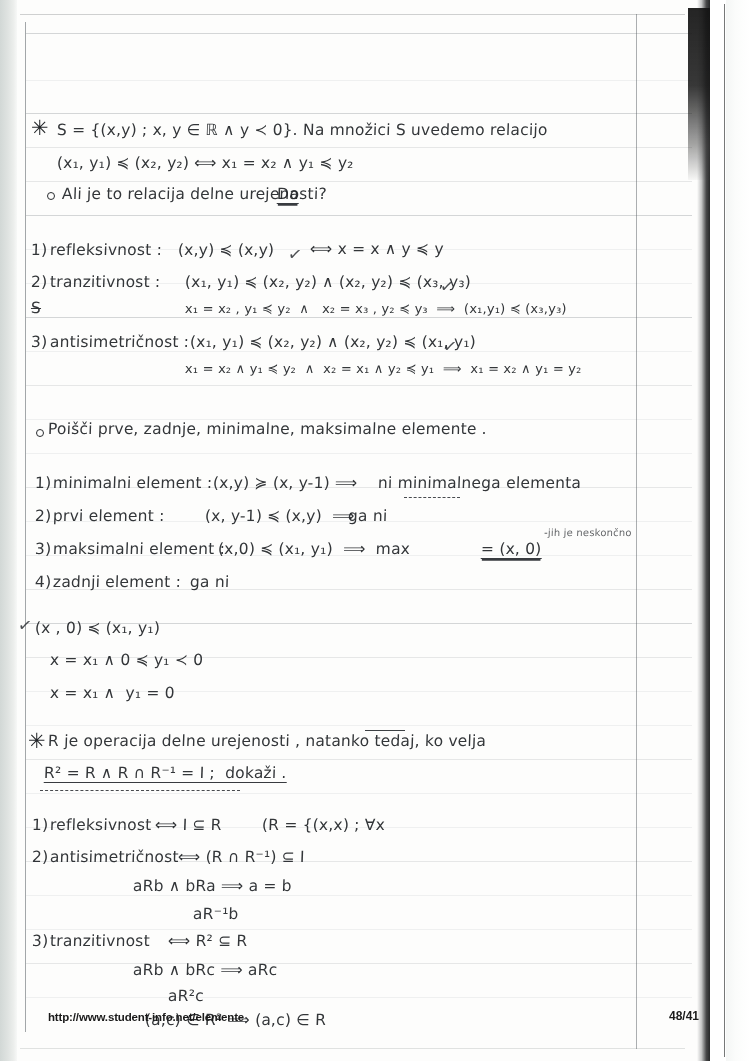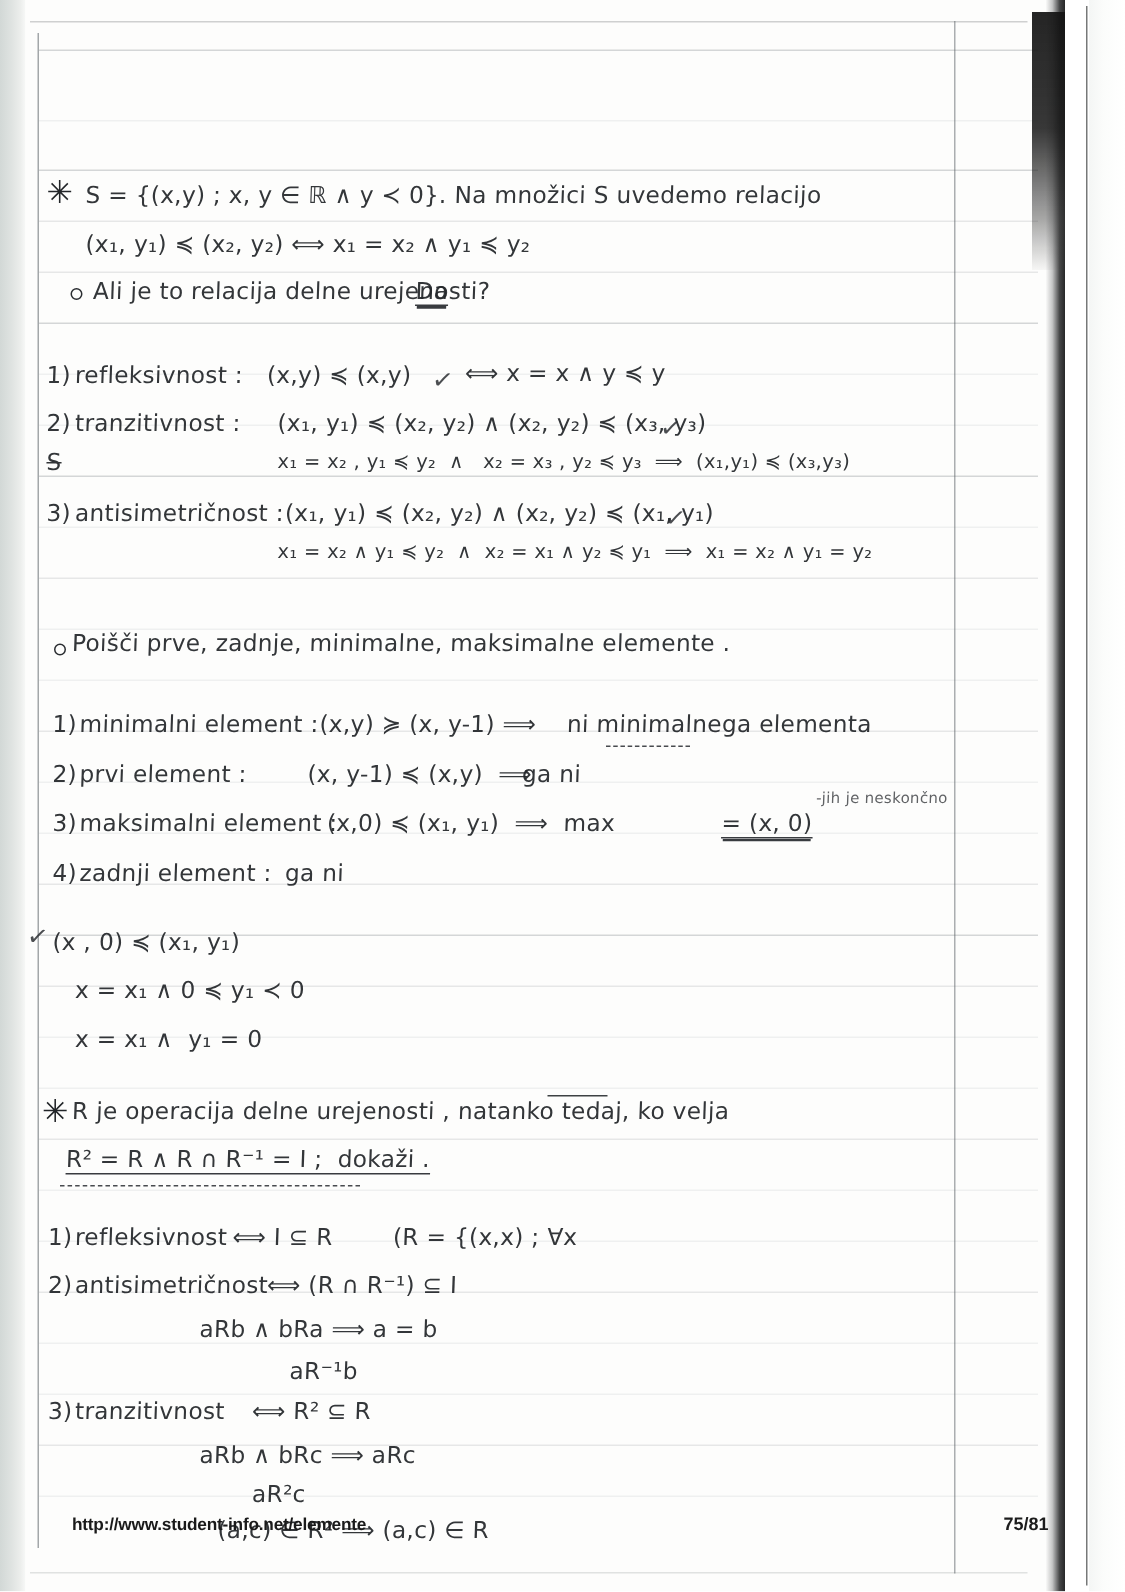--- a/index.html
+++ b/index.html
@@ -319,19 +319,19 @@
   <div class="hw" style="left:193px; top:906px;">aR⁻¹b</div>
 
   <div class="hw" style="left:32px; top:933px;">3)</div>
   <div class="hw" style="left:50px; top:933px;">tranzitivnost</div>
   <div class="hw" style="left:168px; top:933px;">⟺ R² ⊆ R</div>
   <div class="hw" style="left:133px; top:962px;">aRb ∧ bRc ⟹ aRc</div>
   <div class="hw" style="left:168px; top:988px;">aR²c</div>
   <div class="hw" style="left:145px; top:1012px;">(a,c) ∈ R² ⟹ (a,c) ∈ R</div>
 
   <div class="watermark-url">http://www.student-info.net/elemente</div>
-  <div class="folio">75/81</div>
+  <div class="folio">48/41</div>
 
   <div class="page-edge-shadow"></div>
   <div class="page-edge-smudge"></div>
   <div class="page-edge-hairline"></div>
 
 </div>
 
 </body></html>

